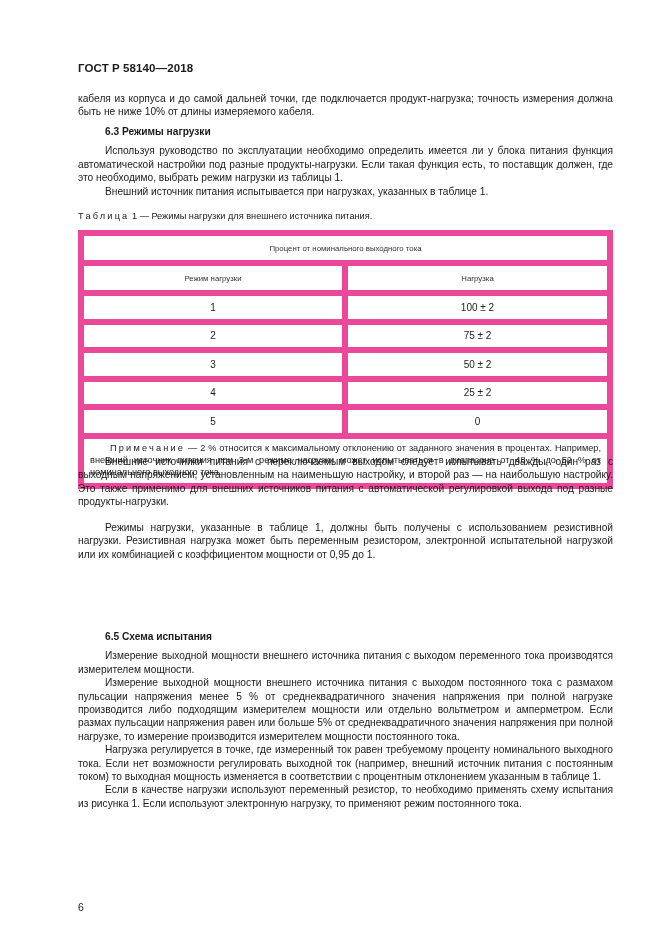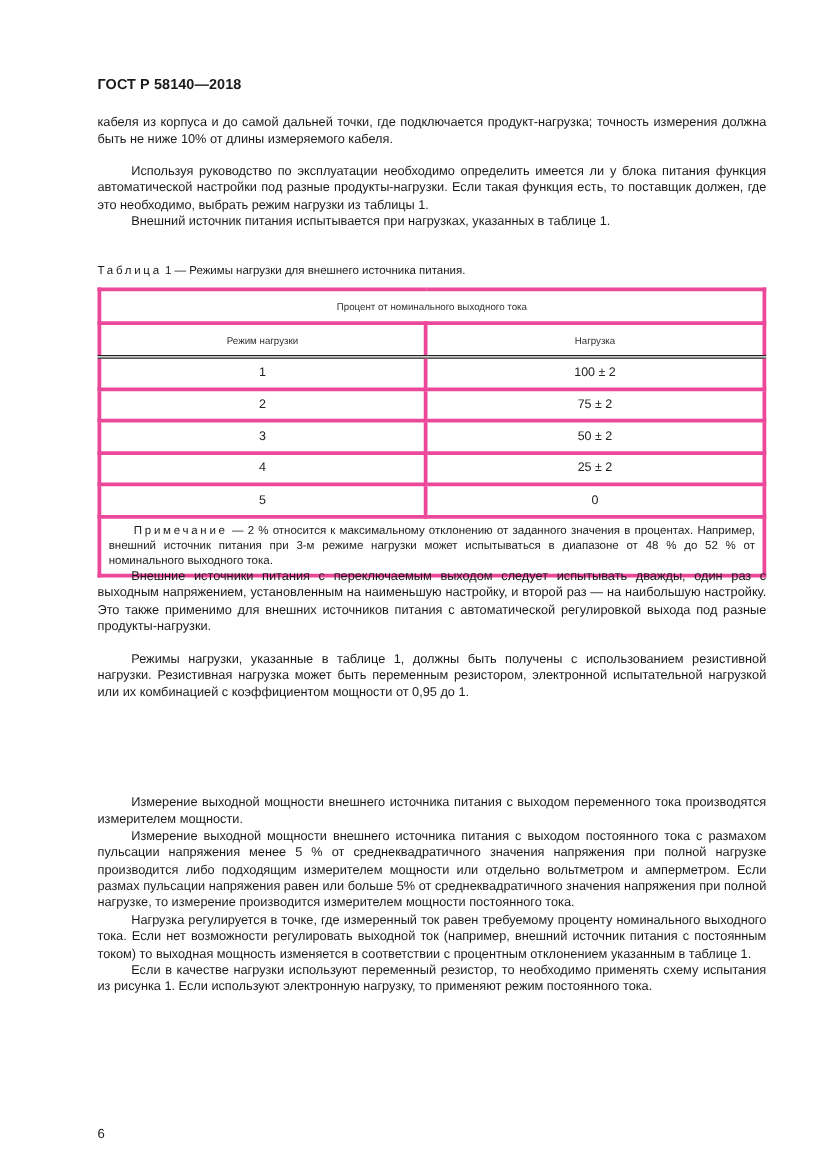--- a/index.html
+++ b/index.html
@@ -18,41 +18,42 @@
   }
   .p { margin: 0; }
   .indent { text-indent: 27px; }
   .h { font-weight: bold; margin: 0; padding-left: 27px; }
   .sp { letter-spacing: 2.2px; }
   .small { font-size: 9.4px; line-height: 12.6px; }
   table.t1 {
     position: absolute; left: 78px; top: 230px; width: 535px;
     border-collapse: collapse; font-size: 9px; color: #222;
   }
-  table.t1 td { border: 3px solid #ec4899; text-align: center; padding: 0; }
+  table.t1 td { border: 6px solid #ec4899; text-align: center; padding: 0; }
   table.t1 td.hdr { height: 24px; font-size: 7.8px; color: #333; }
   table.t1 tr.sub td { height: 24px; font-size: 7.8px; color: #333; border-bottom: 3px double #222; }
   table.t1 tr.row td { height: 22.5px; font-size: 10px; }
   table.t1 td.note {
     text-align: justify; padding: 3px 6px 5px 6px; font-size: 9.2px; line-height: 12.2px;
   }
   .pagenum { position: absolute; left: 78px; top: 901px; font-size: 10.5px; }
 </style>
 </head>
 <body>
 
 <div class="page">
 
   <div class="header">ГОСТ Р 58140—2018</div>
 
   <div class="body-text" style="top:92px;">
     <p class="p">кабеля из корпуса и до самой дальней точки, где подключается продукт-нагрузка; точность измерения должна быть не ниже 10% от длины измеряемого кабеля.</p>
   </div>
 
   <div class="body-text" style="top:125px;">
+    <p class="h">6.3  Режимы нагрузки</p>
     <div style="height:6px"></div>
     <p class="p indent">Используя руководство по эксплуатации необходимо определить имеется ли у блока питания функция автоматической настройки под разные продукты-нагрузки. Если такая функция есть, то поставщик должен, где это необходимо, выбрать режим нагрузки из таблицы 1.</p>
     <p class="p indent">Внешний источник питания испытывается при нагрузках, указанных в таблице 1.</p>
   </div>
 
   <div class="body-text small" style="top:210px; font-size:9.2px;">
     <span class="sp">Таблица</span><span> 1 — Режимы нагрузки для внешнего источника питания.</span>
   </div>
 
   <table class="t1">
@@ -96,20 +97,21 @@
     <p class="p indent">Внешние источники питания с переключаемым выходом следует испытывать дважды, один раз с выходным напряжением, установленным на наименьшую настройку, и второй раз — на наибольшую настройку. Это также применимо для внешних источников питания с автоматической регулировкой выхода под разные продукты-нагрузки.</p>
   </div>
 
   <div class="body-text" style="top:515px;">
     <div style="height:6px"></div>
     <p class="p indent">Режимы нагрузки, указанные в таблице 1, должны быть получены с использованием резистивной нагрузки. Резистивная нагрузка может быть переменным резистором, электронной испытательной нагрузкой или их комбинацией с коэффициентом мощности от 0,95 до 1.</p>
     <div style="height:6px"></div>
   </div>
 
   <div class="body-text" style="top:630px;">
+    <p class="h">6.5 Схема испытания</p>
     <div style="height:6px"></div>
     <p class="p indent">Измерение выходной мощности внешнего источника питания с выходом переменного тока производятся измерителем мощности.</p>
     <p class="p indent">Измерение выходной мощности внешнего источника питания с выходом постоянного тока с размахом пульсации напряжения менее 5 % от среднеквадратичного значения напряжения при полной нагрузке производится либо подходящим измерителем мощности или отдельно вольтметром и амперметром. Если размах пульсации напряжения равен или больше 5% от среднеквадратичного значения напряжения при полной нагрузке, то измерение производится измерителем мощности постоянного тока.</p>
     <p class="p indent">Нагрузка регулируется в точке, где измеренный ток равен требуемому проценту номинального выходного тока. Если нет возможности регулировать выходной ток (например, внешний источник питания с постоянным током) то выходная мощность изменяется в соответствии с процентным отклонением указанным в таблице 1.</p>
     <p class="p indent">Если в качестве нагрузки используют переменный резистор, то необходимо применять схему испытания из рисунка 1. Если используют электронную нагрузку, то применяют режим постоянного тока.</p>
   </div>
 
   <div class="pagenum">6</div>
 </div>
 

